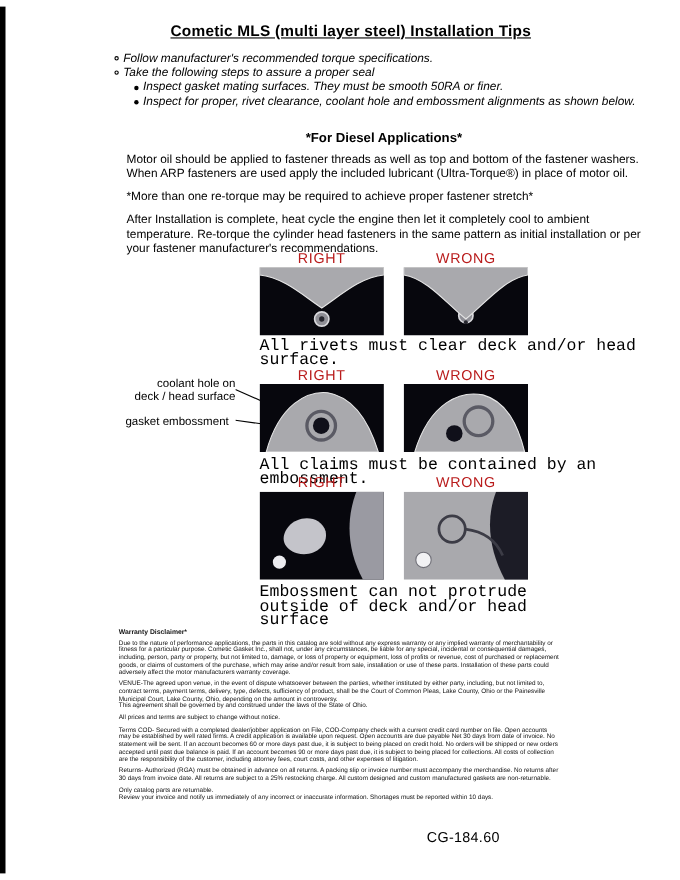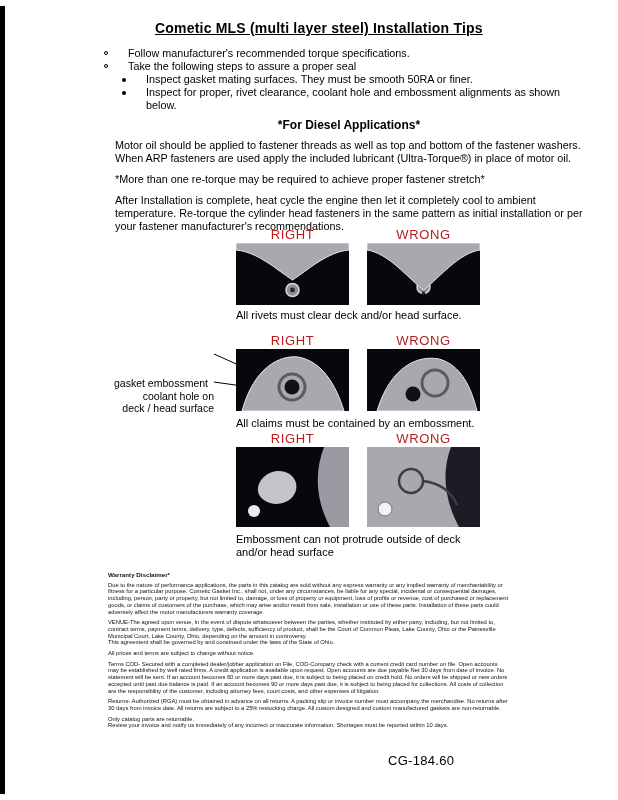--- a/index.html
+++ b/index.html
@@ -6,36 +6,36 @@
   html,body { background:#ffffff; }
   .page {
     position:relative; width:618px; height:800px; background:#ffffff;
     font-family:"Liberation Sans", sans-serif; color:#000; overflow:hidden;
   }
   .edge-strip { position:absolute; left:0; top:6px; width:5px; height:788px; background:#000; }
 
   .title { position:absolute; left:110px; top:20px; font-size:14px; font-weight:bold; text-decoration:underline; letter-spacing:0.2px;margin-left:45px; }
 
   .tips { position:absolute; left:104px; top:47px; width:488px; font-size:10.8px; }
-  .bullet-row { display:flex; gap:20px; line-height:13px; }
+  .bullet-row { display:flex; gap:4px; line-height:13px;font-style:italic; }
   .bullet-row.sub { margin-left:18px; }
   .marker-hollow { width:4px; height:4px; border:1px solid #000; border-radius:50%; margin-top:4px; flex:0 0 auto; }
   .marker-filled { width:4px; height:4px; background:#000; border-radius:50%; margin-top:4.5px; flex:0 0 auto; }
 
   .diesel { position:absolute; left:115px; top:119px; width:468px; font-size:10.8px; line-height:13px; }
   .diesel .diesel-heading { font-size:12px; font-weight:bold; margin-bottom:7px;text-align:center; }
   .diesel p { margin-bottom:8px; }
 
   .fig-label { position:absolute; width:113px; text-align:center; font-size:13px; color:#b91c1c; letter-spacing:0.6px; }
   .fig-img { position:absolute; width:113px; display:block; }
-  .fig-caption { position:absolute; left:236px; font-size:11px; line-height:12.5px; }
+  .fig-caption { position:absolute; left:236px; font-size:15px; line-height:12.5px;font-family:Liberation Mono, monospace; }
   .col-left { left:236px; }
   .col-right { left:367px; }
 
-  .ann-hole { position:absolute; left:118px; top:343px; width:96px; text-align:right; font-size:10.5px; line-height:12px;margin-top:47px; }
+  .ann-hole { position:absolute; left:118px; top:343px; width:96px; text-align:right; font-size:10.5px; line-height:12px; }
   .ann-emboss { position:absolute; left:110px; top:377px; width:102px; text-align:center; font-size:10.5px; }
   .ann-lines { position:absolute; left:214px; top:349px; }
 
   .warranty { position:absolute; left:108px; top:572px; width:402px; font-size:5.8px; line-height:6.7px; color:#111; }
   .warranty .wh { font-weight:bold; font-size:6.2px; margin-bottom:3px; }
   .warranty p { margin-bottom:4px; }
   .warranty p.tight { margin-bottom:0; }
 
   .page-num { position:absolute; left:388px; top:753px; font-size:13px; letter-spacing:0.3px; }
 </style>

